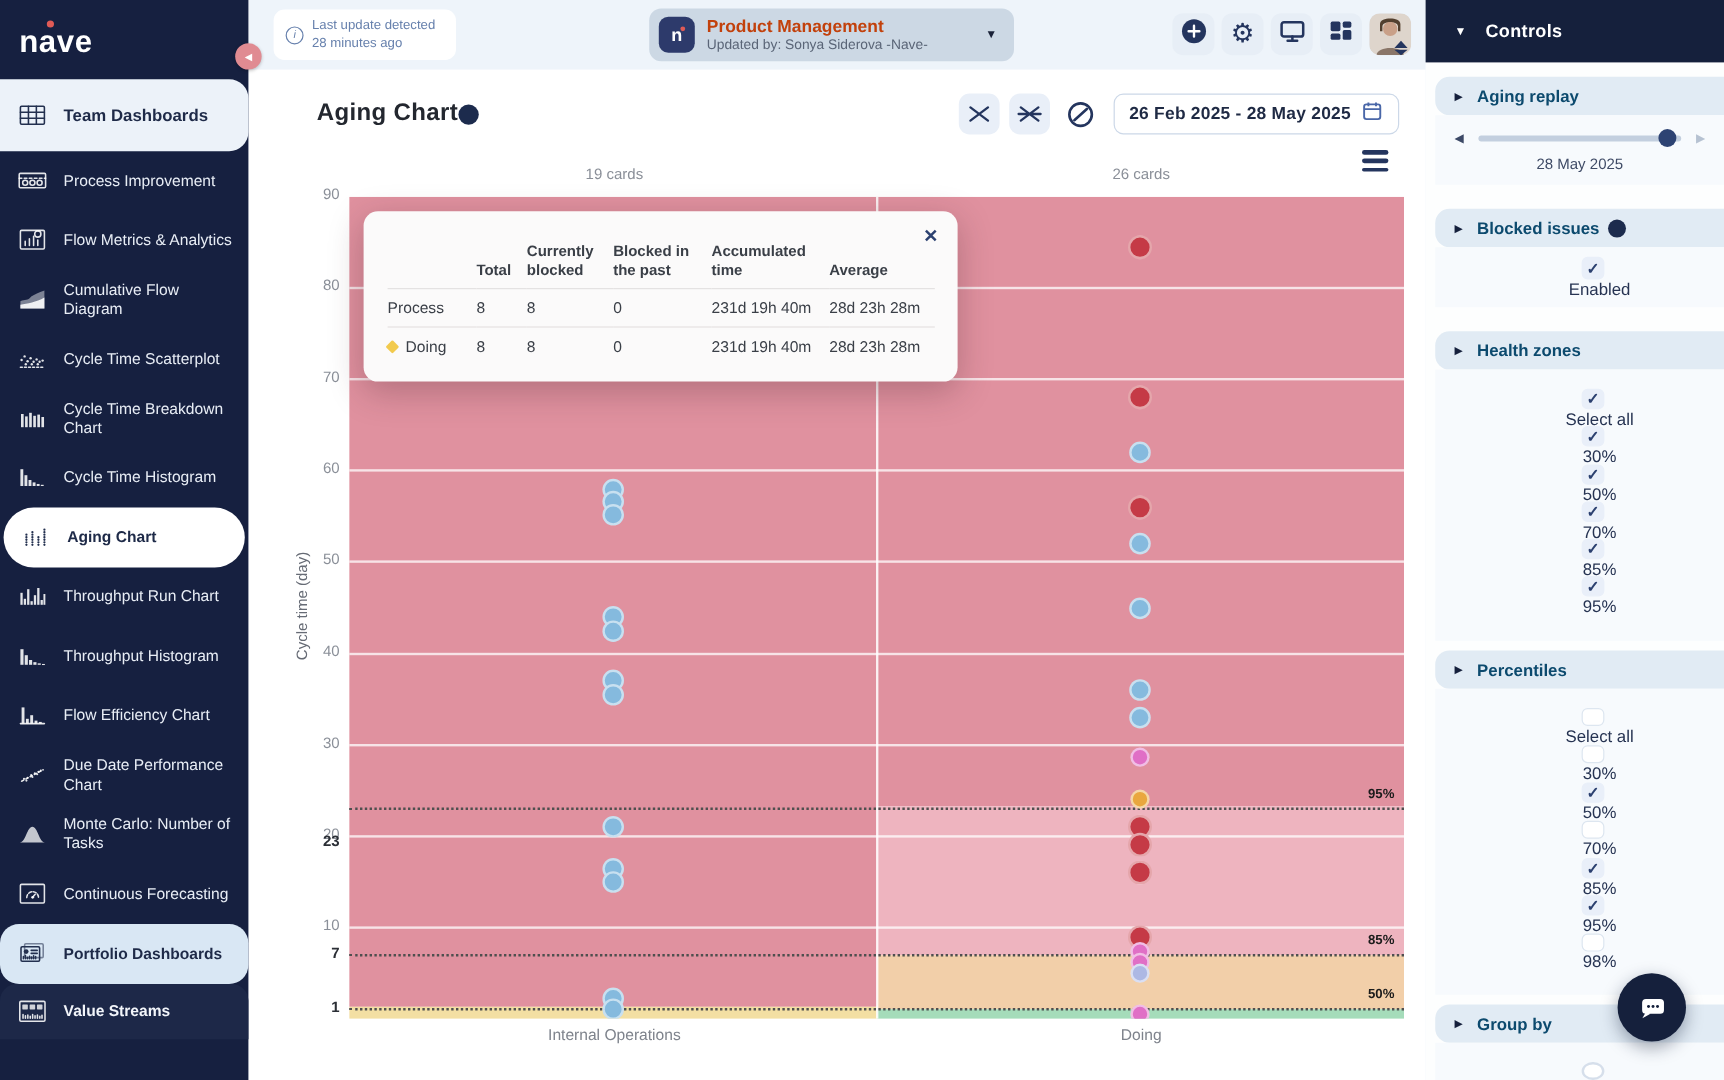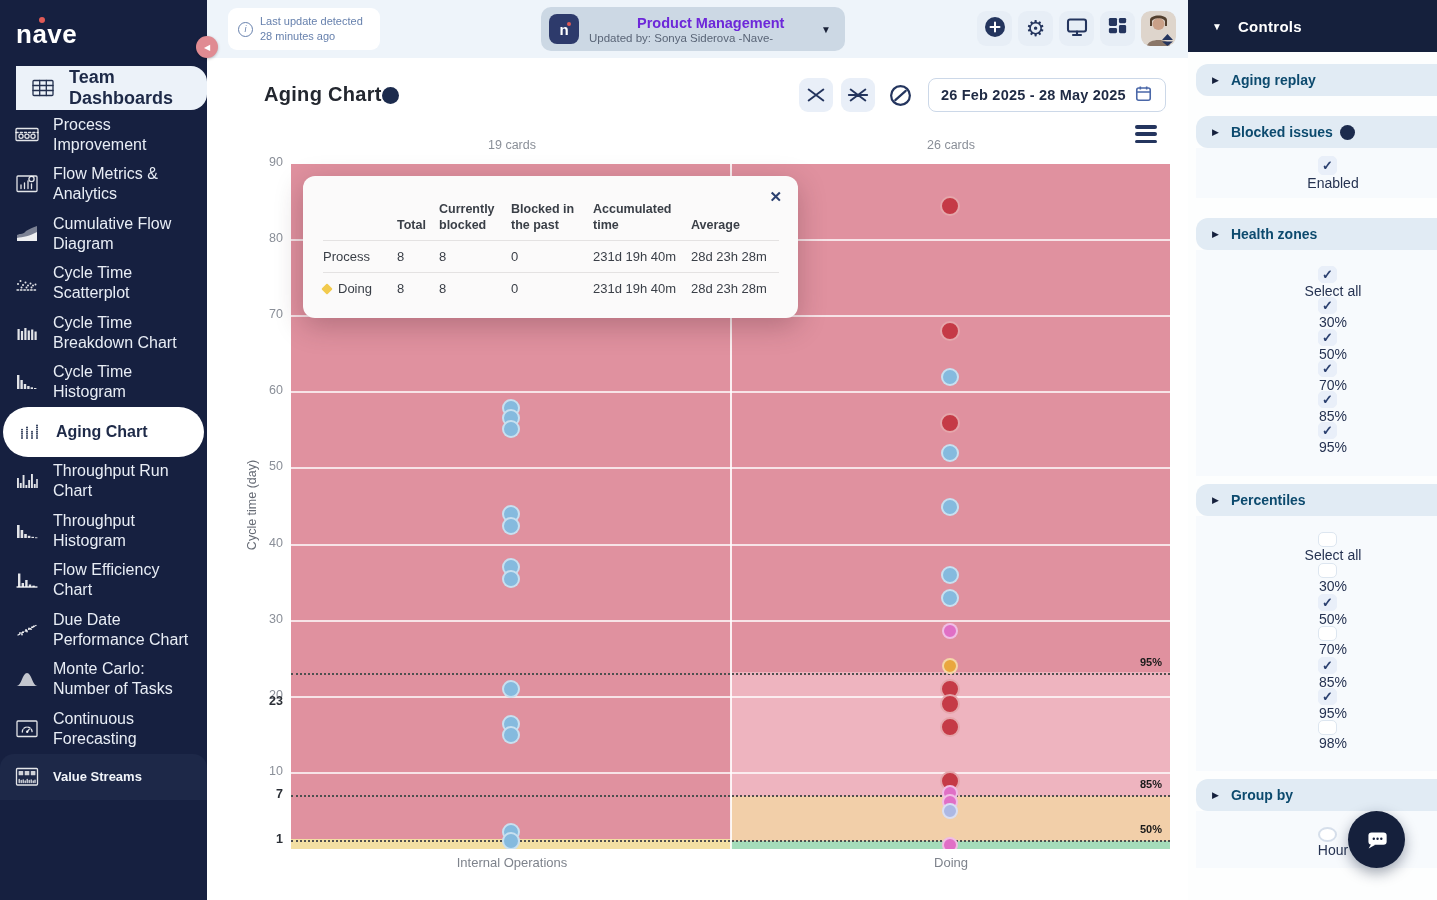--- a/index.html
+++ b/index.html
@@ -9,44 +9,44 @@
   
   .sidebar { position:absolute; left:0; top:0; width:207px; height:900px; background:#162040; z-index:30; }
   .logo-row { height:66px; padding:19px 0 0 16px; position:relative; }
   .logo-text { color:#fff; font-size:26px; font-weight:bold; letter-spacing:.5px; }
   .logo-dot { position:absolute; left:39px; top:17px; width:6px; height:6px; border-radius:50%; background:#e05a56; }
   .collapse-btn { position:absolute; left:196px; top:36px; width:22px; height:22px; border-radius:50%;
     background:#e08b92; color:#fff; font-size:8px; display:flex; align-items:center; justify-content:center;
     z-index:40; box-shadow:0 1px 3px rgba(0,0,0,.25); cursor:pointer; }
   .collapse-btn::after { content:"◀"; }
   .side-pill { display:flex; align-items:center; padding-left:12px; cursor:pointer; }
-  .team-pill { height:44px; background:#ecf2f9; border-radius:0 16px 16px 0; color:#1e2a48; font-size:18px; font-weight:bold;margin-left:16px; }
+  .team-pill { height:60px; background:#ecf2f9; border-radius:0 16px 16px 0; color:#1e2a48; font-size:14px; font-weight:bold; }
   .portfolio-pill { height:50px; background:#d9e7f4; border-radius:16px; color:#1e2a48; font-size:13px; font-weight:bold; }
   .value-pill { height:46px; background:#1d2848; border-radius:14px 14px 0 0; color:#f2f5fa; font-size:13px; font-weight:bold; }
-  .nav-item { height:49.5px; display:flex; align-items:center; padding:0 8px 0 12px; color:#e8edf5; font-size:16px;
+  .nav-item { height:49.5px; display:flex; align-items:center; padding:0 8px 0 12px; color:#e8edf5; font-size:13px;
     line-height:1.25; cursor:pointer; }
   .nav-item.active { background:#fff; border-radius:26px; margin:0 3px; color:#1e2a48; font-weight:bold; }
   .nav-icon { width:30px; min-width:30px; display:flex; justify-content:center; }
   .nav-label { margin-left:11px; }
 
   
   .topbar { position:absolute; left:207px; top:0; width:981px; height:48px; background:#eef4fa; }
   .update-box { position:absolute; left:21px; top:8px; width:152px; height:42px; background:#fff; border-radius:9px;
     display:flex; align-items:center; padding:0 10px; gap:7px; }
   .info-outline { width:15px; min-width:15px; height:15px; border:1.3px solid #6781ad; border-radius:50%; color:#6781ad;
     font-size:9px; font-style:italic; display:flex; align-items:center; justify-content:center; }
   .info-outline::after { content:"i"; }
   .update-text { font-size:11px; color:#6781ad; line-height:1.35; }
   .board-pill { position:absolute; left:334px; top:7px; width:304px; height:44px; background:#ccd8e4; border-radius:10px;
     display:flex; align-items:center; padding:0 14px 0 8px; cursor:pointer; }
   .board-logo { width:30px; height:30px; background:#2d3a6b; border-radius:8px; color:#fff; font-weight:bold; font-size:15px;
     display:flex; align-items:center; justify-content:center; position:relative; }
   .board-logo i { position:absolute; right:8px; top:8px; width:4px; height:4px; border-radius:50%; background:#e05a56; }
   .board-texts { margin-left:10px; flex:1; }
-  .board-title { font-size:14.5px; font-weight:bold; color:#6d28d9;margin-left:48px; }
+  .board-title { font-size:14.5px; font-weight:bold; color:#c2410c; }
   .board-sub { font-size:11.5px; color:#5a6577; margin-top:1px; }
   .board-caret { color:#1a2238; font-size:10px; }
   .board-caret::after { content:"▼"; }
   .top-actions { position:absolute; right:12px; top:11px; display:flex; gap:6px; }
   .action-btn { width:35px; height:35px; border-radius:9px; background:#e7eef6; display:flex; align-items:center;
     justify-content:center; cursor:pointer; overflow:hidden; position:relative; }
   .gear-glyph { font-size:22px; color:#24355e; line-height:1; }
 
   
   .main { position:absolute; left:207px; top:58px; width:981px; height:842px; background:#fff; }
@@ -331,20 +331,32 @@
           <svg width="26" height="24" viewBox="0 0 26 24">
             <rect x="3" y="4" width="20" height="15.5" rx="1" fill="none" stroke="rgba(255,255,255,.88)" stroke-width="1.3" stroke-linecap="round"></rect>
             <path d="M8.3 15a4.9 4.9 0 0 1 9.8 0" fill="none" stroke="rgba(255,255,255,.88)" stroke-width="1.3" stroke-linecap="round" stroke-dasharray="2.6 1.4"></path>
             <circle cx="13.2" cy="14.8" r="1.2" fill="rgba(255,255,255,.88)"></circle>
             <path d="M13.2 14.8l2.1-2.6" fill="none" stroke="rgba(255,255,255,.88)" stroke-width="1.3" stroke-linecap="round"></path>
           </svg>
         </span>
         <span class="nav-label">Continuous Forecasting</span>
       </div>
     </nav>
+  <div class="side-pill portfolio-pill">
+    <span class="nav-icon" id="portfolio-icon">
+        <svg width="26" height="24" viewBox="0 0 26 24">
+          <rect x="6.5" y="3.5" width="15.5" height="11.5" rx="1" fill="none" stroke="#23304f" stroke-width="1.3" stroke-linecap="round" opacity=".55"></rect>
+          <rect x="3.5" y="6" width="15.5" height="12" rx="1" fill="none" stroke="#23304f" stroke-width="1.3" stroke-linecap="round"></rect>
+          <circle cx="7.8" cy="10" r="2" fill="#23304f"></circle>
+          <path d="M12 9h5M12 11.5h5" fill="none" stroke="#23304f" stroke-width="1.3" stroke-linecap="round"></path>
+          <path d="M5.5 16v-1.8M7.2 16v-2.8M8.9 16v-1.2M10.6 16v-2.2M12.3 16v-1.5M14 16v-2.6M15.7 16v-1.8" fill="none" stroke="#23304f" stroke-width="1.3" stroke-linecap="round"></path>
+        </svg>
+      </span>
+    <span class="nav-label">Portfolio Dashboards</span>
+  </div>
   <div class="side-pill value-pill">
     <span class="nav-icon" id="value-icon">
         <svg width="26" height="24" viewBox="0 0 26 24">
           <rect x="2.5" y="3.5" width="21" height="16.5" rx="1" fill="none" stroke="rgba(255,255,255,.88)" stroke-width="1.3" stroke-linecap="round"></rect>
           <g fill="rgba(255,255,255,.88)" opacity=".9">
             <rect x="4.6" y="6" width="4.6" height="4.2" rx=".5"></rect>
             <rect x="10.7" y="6" width="4.6" height="4.2" rx=".5"></rect>
             <rect x="16.8" y="6" width="4.6" height="4.2" rx=".5"></rect>
           </g>
           <path d="M5.2 17.5v-3M7.2 17.5v-2M9.2 17.5v-2.6M11.2 17.5v-1.6M13.2 17.5v-3M15.2 17.5v-2.1M17.2 17.5v-2.7M19.2 17.5v-1.6M21 17.5v-2.4" fill="none" stroke="rgba(255,255,255,.88)" stroke-width="1.3" stroke-linecap="round"></path>
@@ -566,20 +578,30 @@
 <aside class="controls">
   <div class="controls-header">
     <span class="controls-caret"></span>
     <span class="controls-title">Controls</span>
   </div>
 
   <div class="sec-header" style="margin-top:12px">
     <span class="sec-caret"></span>
     <span class="sec-title">Aging replay</span>
   </div>
+  <div class="sec-body">
+    <div class="slider-row">
+      <span class="slider-arrow left"></span>
+      <span class="slider-track">
+        <span class="slider-thumb"></span>
+      </span>
+      <span class="slider-arrow right"></span>
+    </div>
+    <div class="slider-value">28 May 2025</div>
+  </div>
 
   <div class="sec-header" style="margin-top:20px">
     <span class="sec-caret"></span>
     <span class="sec-title">Blocked issues</span>
     <span class="info-filled" style="position:static;margin-left:7px;width:15px;height:15px;font-size:9px"></span>
   </div>
   <div class="sec-body" id="bi-items" style="padding:8px 0 6px">
       <div class="ctl-row tall">
         <span class="cb checked"></span>
         <span class="ctl-label">Enabled</span>

